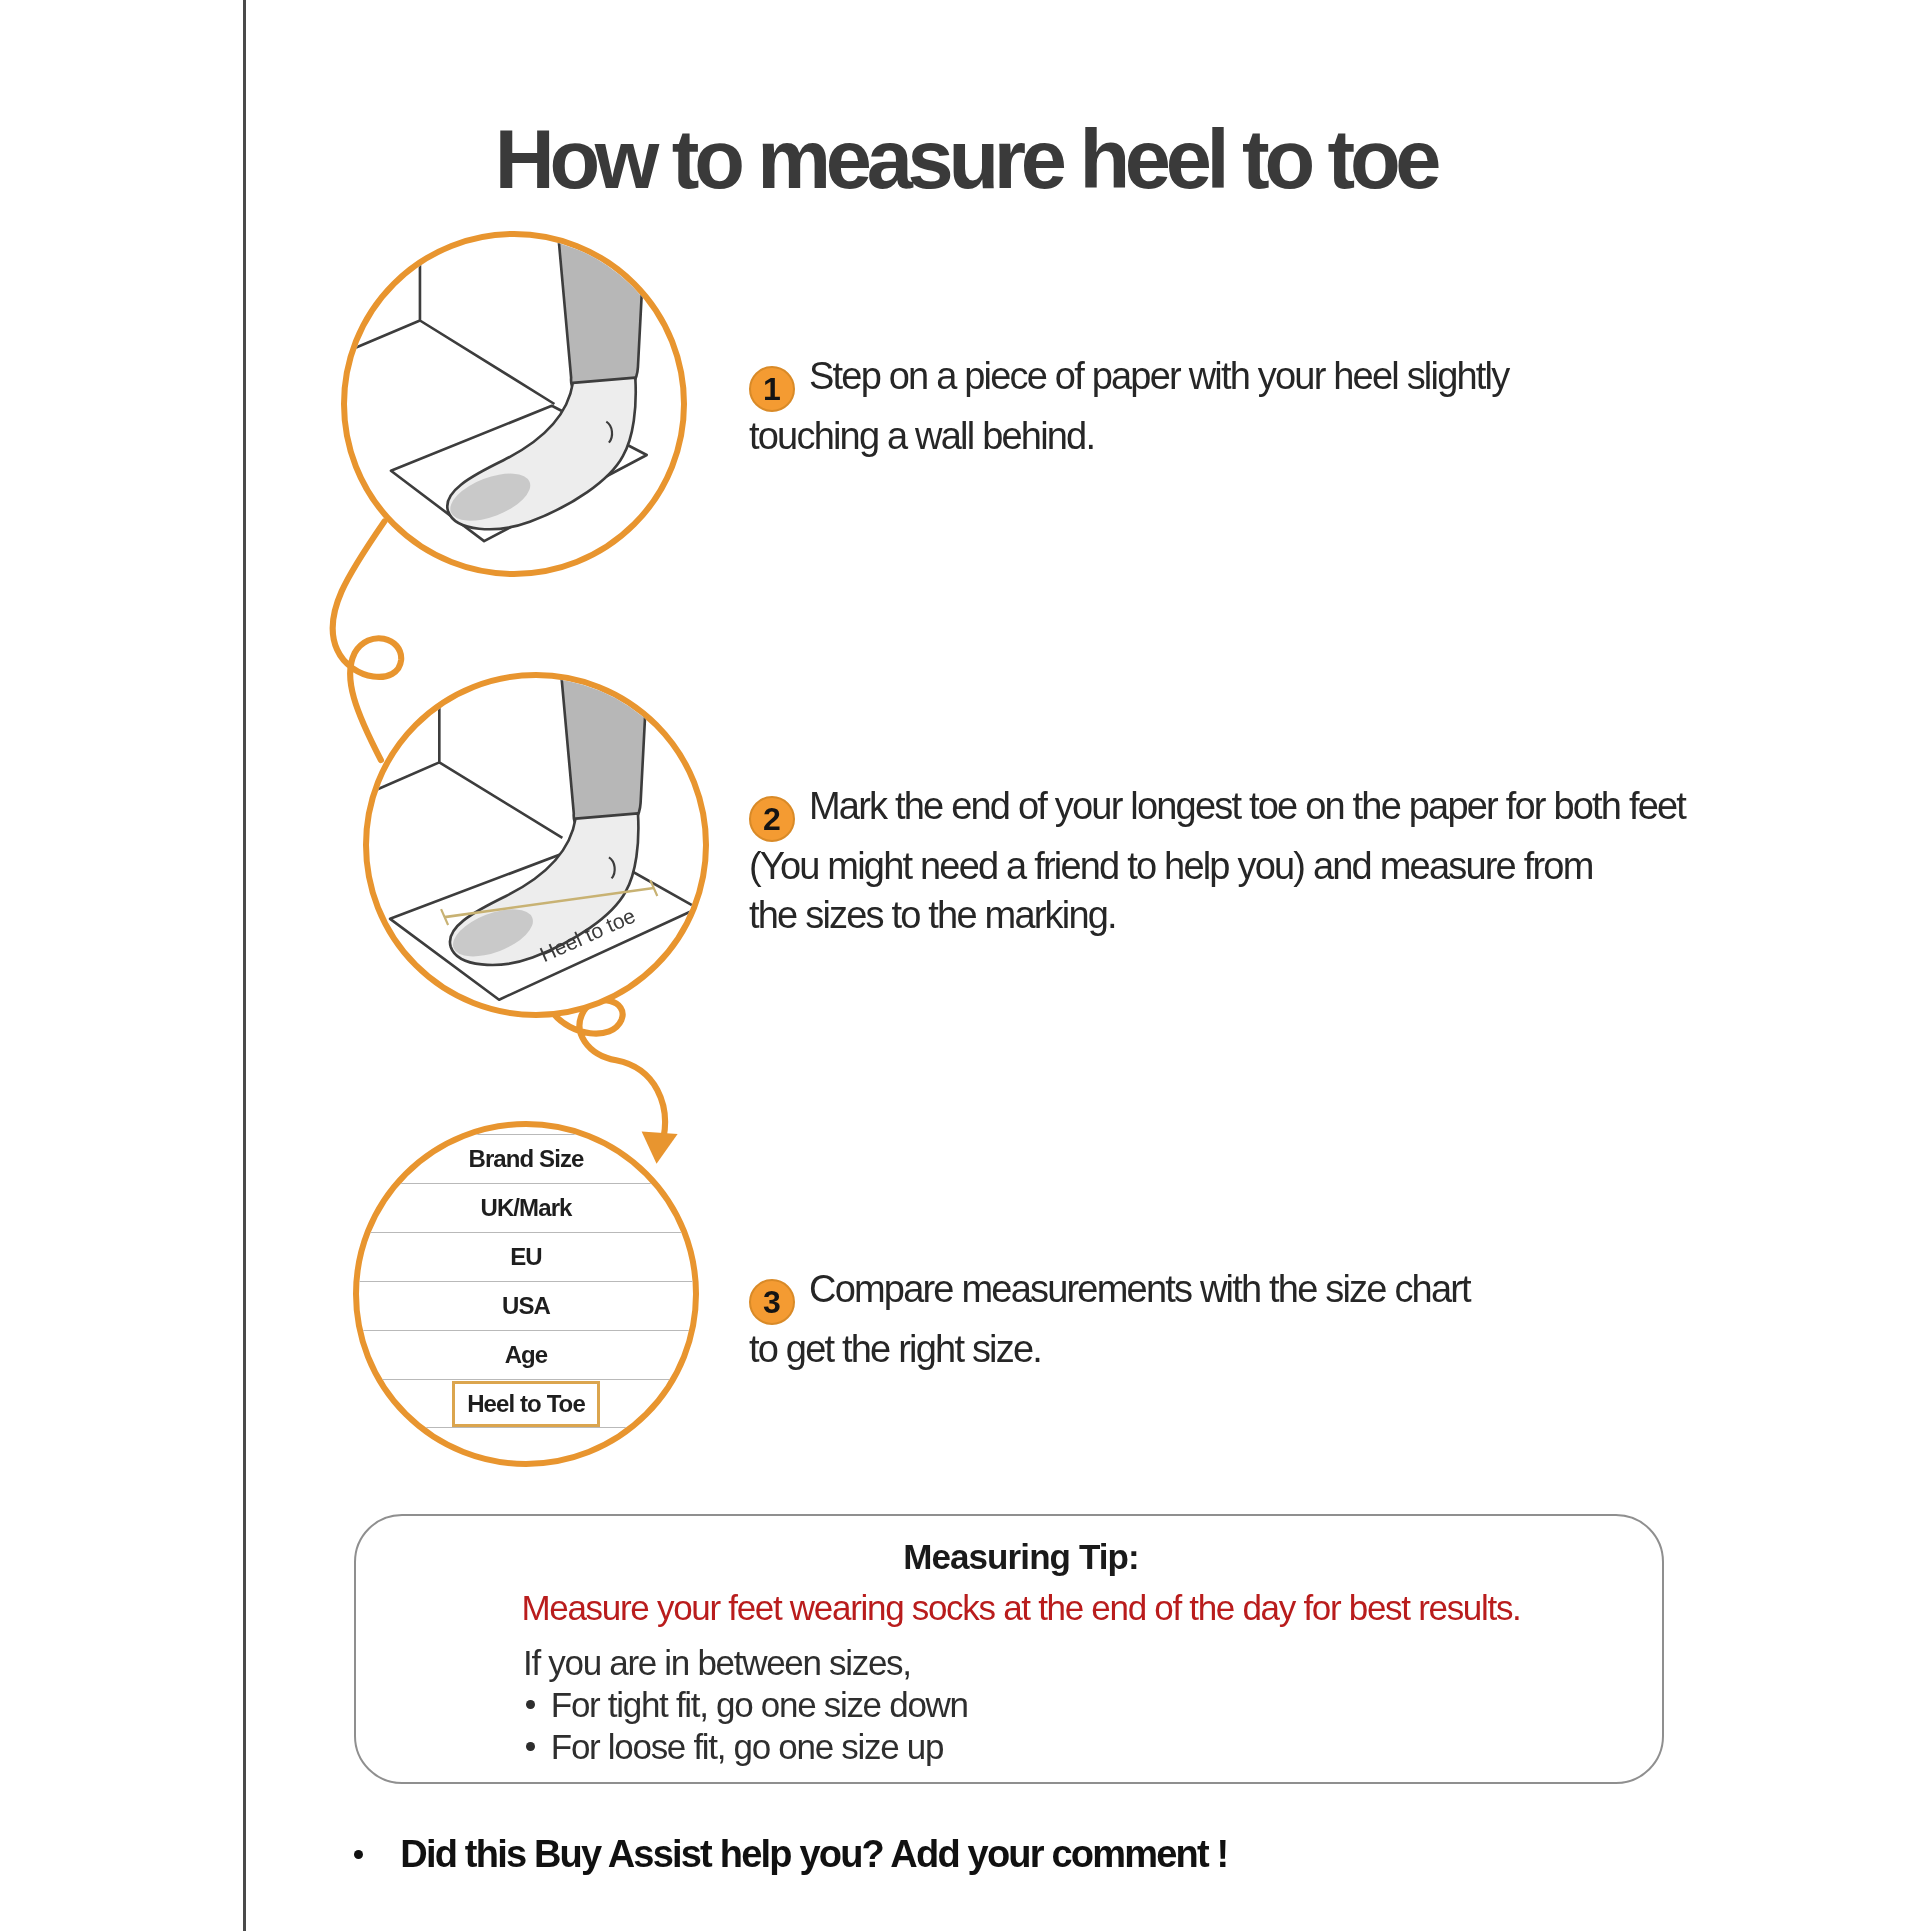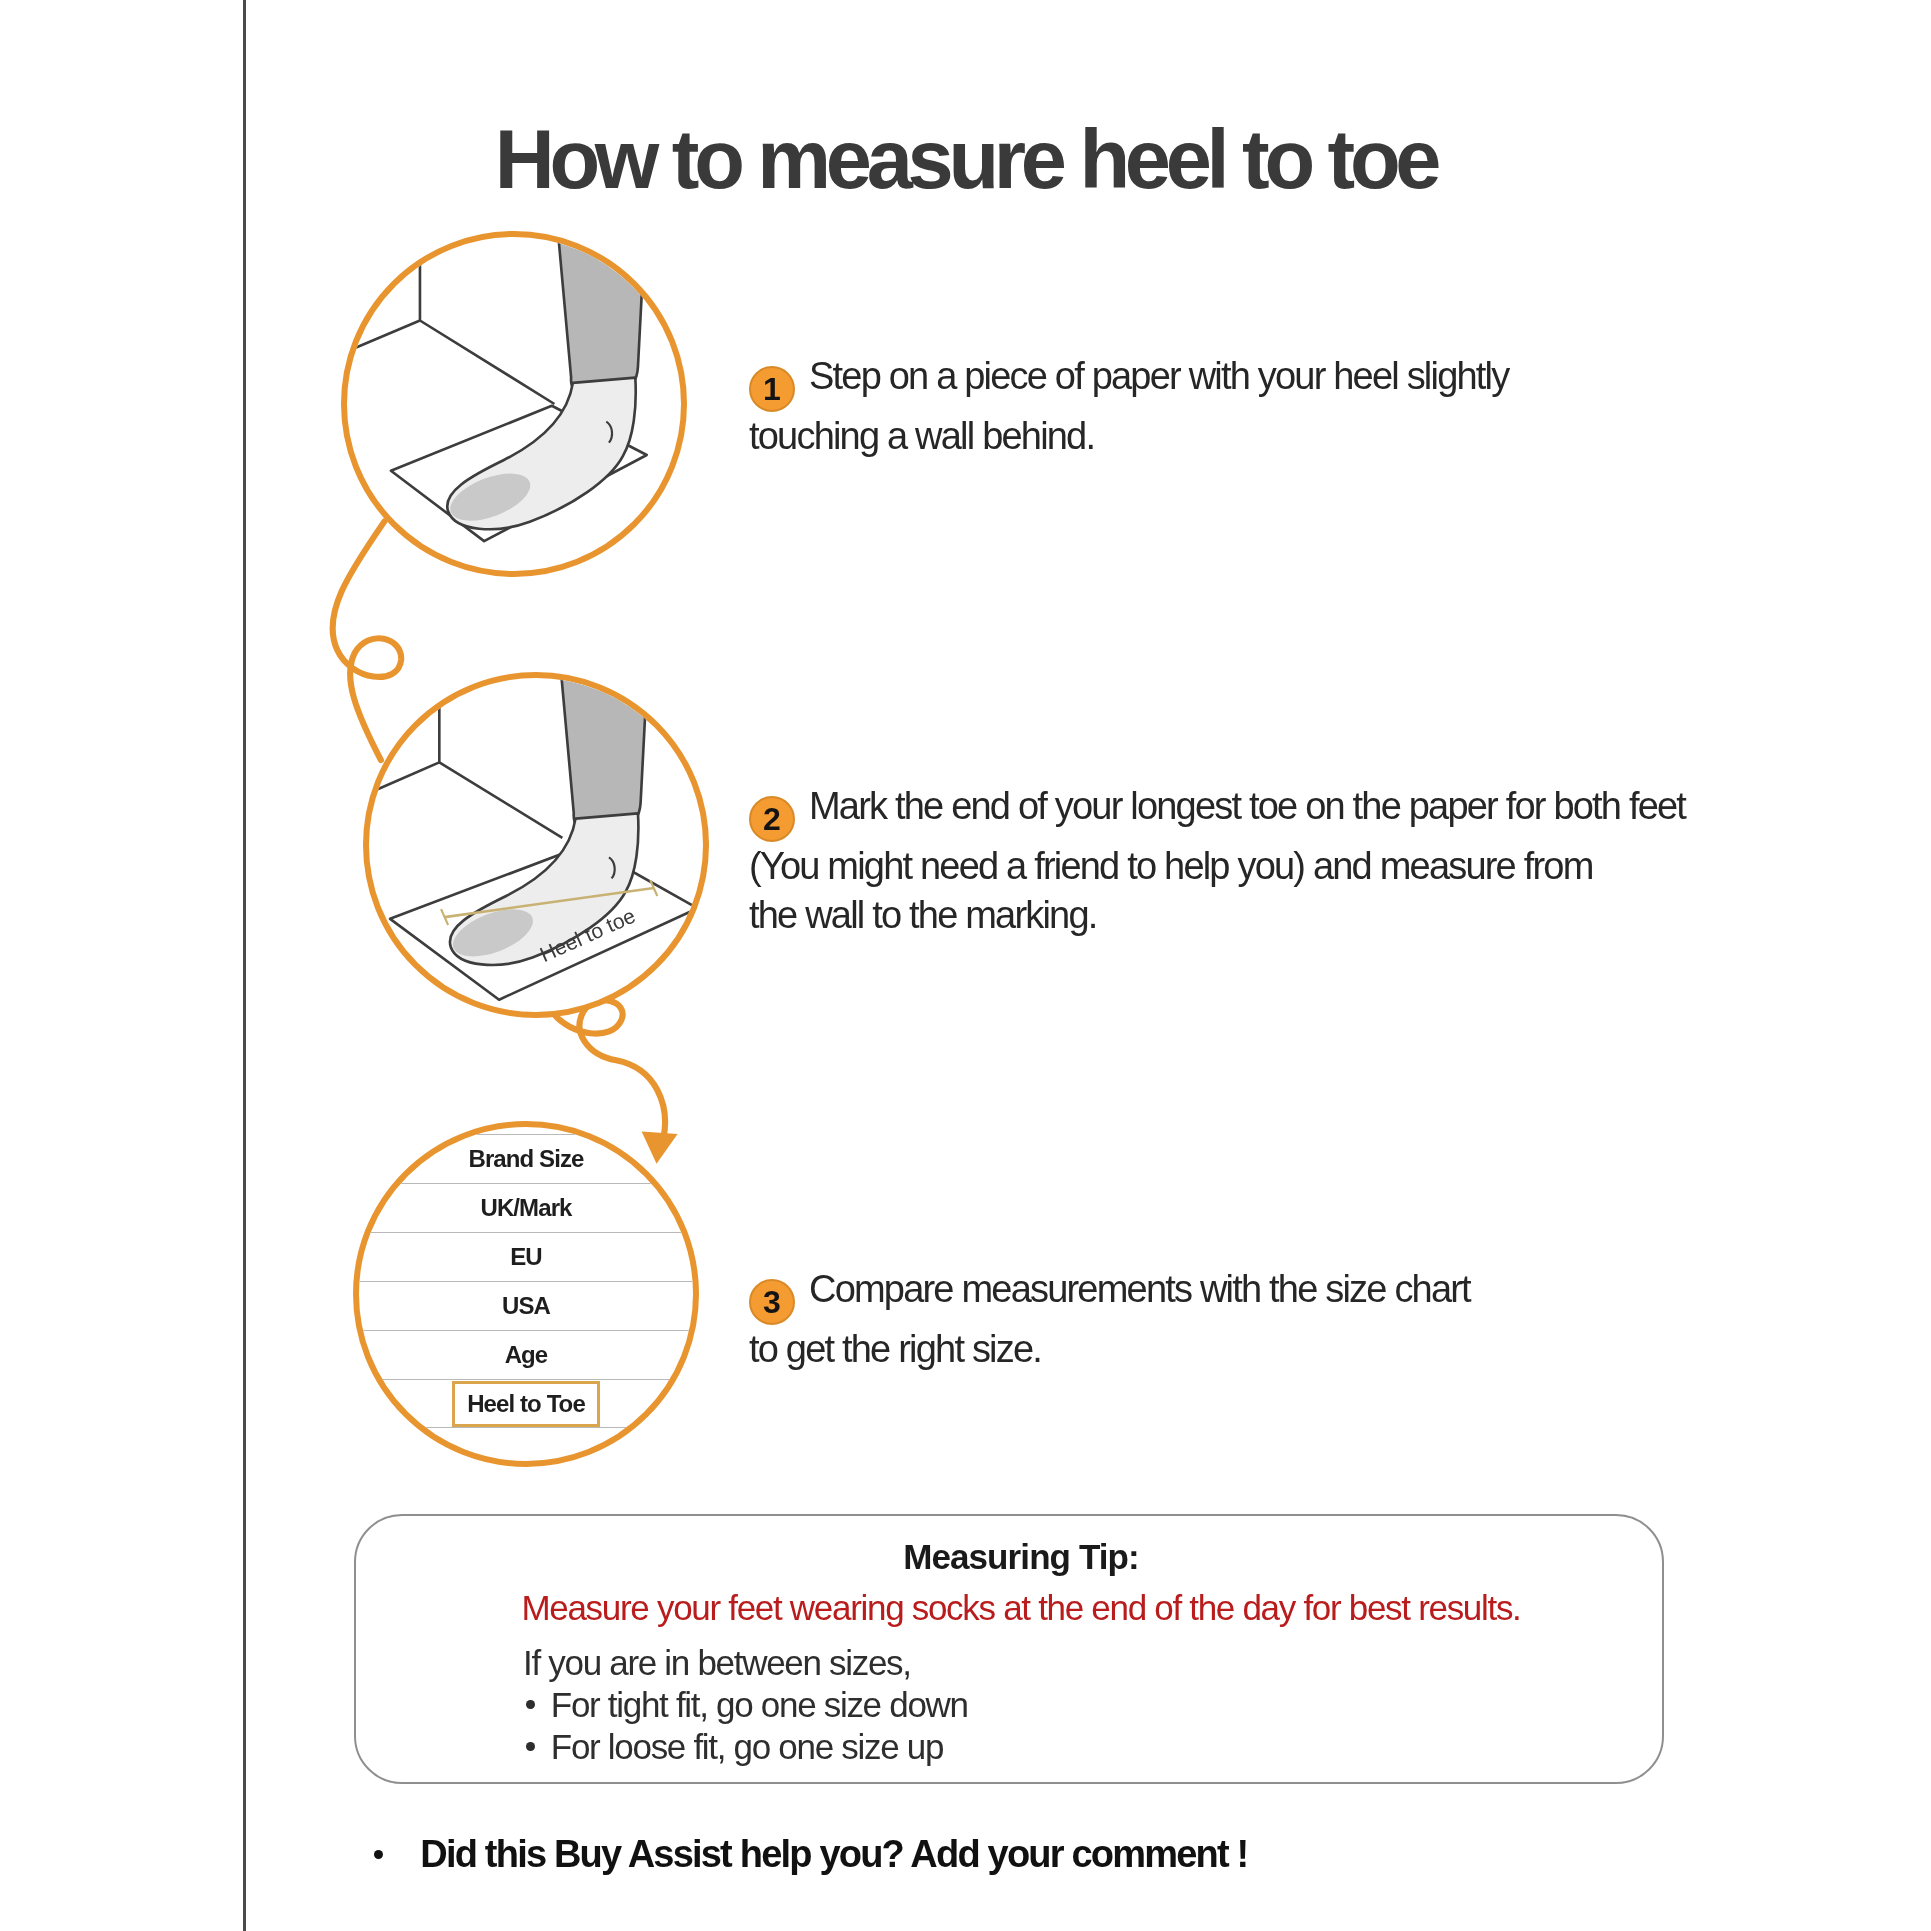--- a/index.html
+++ b/index.html
@@ -52,21 +52,21 @@
     border:2.6px solid #8f8f8f;border-radius:48px;background:#fff;padding-left:24px;
   }
   .tip-title{margin-top:21px;text-align:center;font-size:35px;line-height:40px;font-weight:bold;color:#1a1a1a;letter-spacing:-0.9px;}
   .tip-intro{margin-top:10.5px;text-align:center;font-size:35px;line-height:40px;color:#b91c1c;letter-spacing:-1.3px;}
   .tip-sub{margin-top:14px;margin-left:143px;font-size:35px;line-height:42px;color:#2e2e2e;letter-spacing:-1.3px;}
   .tip-bullet{display:flex;align-items:center;margin-left:146px;font-size:35px;line-height:42px;color:#2e2e2e;letter-spacing:-1.3px;}
   .dot{width:8.8px;height:8.8px;border-radius:50%;background:#2e2e2e;margin-right:16px;flex:none;}
   
   .bottom-note{
     position:absolute;left:0;top:1833px;width:1581px;display:flex;justify-content:center;align-items:center;
-    font-size:38px;font-weight:bold;color:#111;letter-spacing:-1.8px;padding-left:20px;
+    font-size:38px;font-weight:bold;color:#111;letter-spacing:-1.8px;
   }
   .bottom-note .dot{width:9.7px;height:9.7px;margin-right:37px;background:#111;}
 </style>
 </head>
 <body>
 
 <div class="canvas">
 
   <div class="vline"></div>
 
@@ -119,21 +119,21 @@
   </div>
 
   <div class="step s1">
     <span class="badge">1</span><span>Step on a piece of paper with your heel slightly</span>
     <span class="sline-block">touching a wall behind.</span>
   </div>
 
   <div class="step s2">
     <span class="badge">2</span><span>Mark the end of your longest toe on the paper for both feet</span>
     <span class="sline-block">(You might need a friend to help you) and measure from</span>
-    <span class="sline-block">the wall to the marking.</span>
+    <span class="sline-block">the sizes to the marking.</span>
   </div>
 
   <div class="step s3">
     <span class="badge">3</span><span>Compare measurements with the size chart</span>
     <span class="sline-block">to get the right size.</span>
   </div>
 
   <div class="tipbox">
     <div class="tip-title">Measuring Tip:</div>
     <div class="tip-intro">Measure your feet wearing socks at the end of the day for best results.</div>

